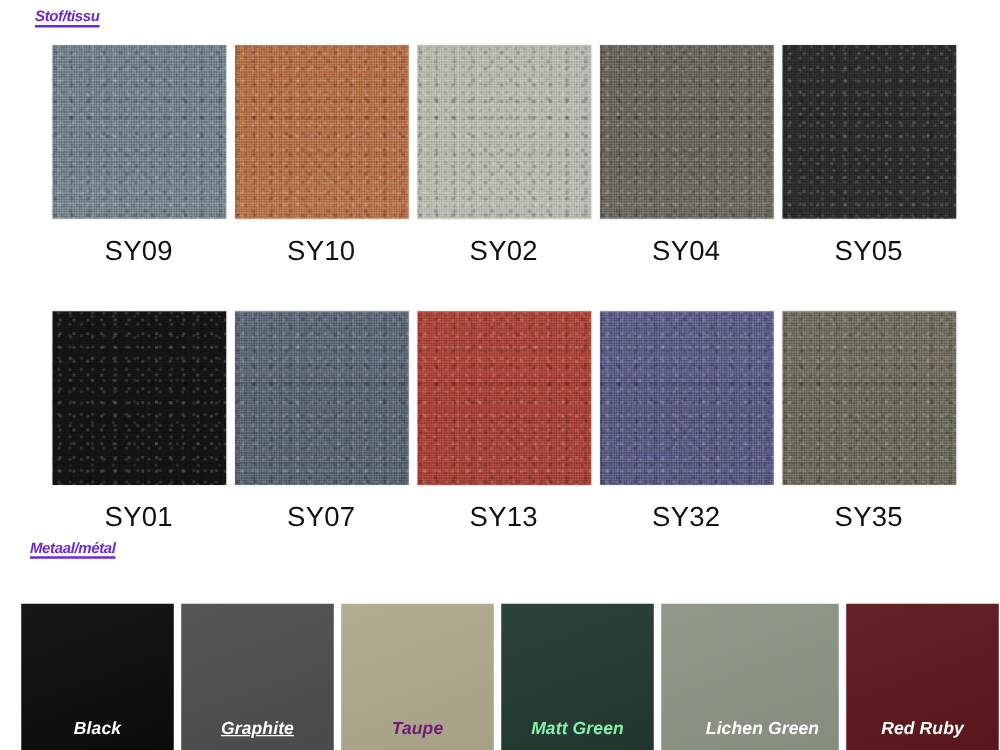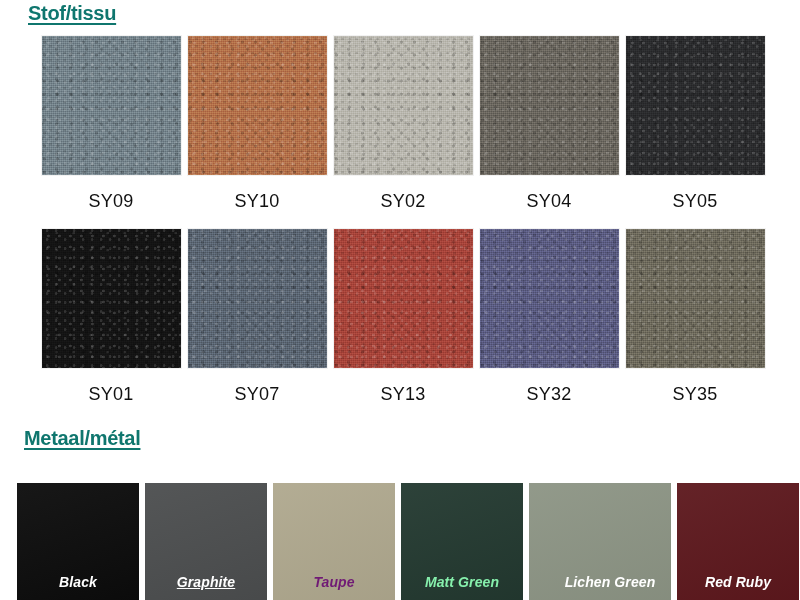--- a/index.html
+++ b/index.html
@@ -21,46 +21,47 @@
     position: relative;
     width: 800px;
     height: 600px;
     background: #ffffff;
   }
 
   
   .section-heading {
     position: absolute;
     font-family: "Liberation Sans", sans-serif;
+    font-style: italic;
     font-weight: bold;
-    font-size: 20px;
+    font-size: 12px;
     line-height: 22px;
     letter-spacing: -0.3px;
-    color: #0f766e;
+    color: #6d28d9;
     text-decoration: underline;
     text-underline-offset: 3px;
     text-decoration-thickness: 2px;
     white-space: nowrap;
   }
   #heading-fabric { left: 28px; top: 2px; }
   #heading-metal  { left: 24px; top: 427px; }
 
   
   .fabric-grid {
     position: absolute;
     left: 38px;
     top: 36px;
     width: 730px;
   }
   .fabric-row {
     display: flex;
     justify-content: flex-start;
     gap: 0px;
   }
-  .fabric-row + .fabric-row { margin-top: 16px; }
+  .fabric-row + .fabric-row { margin-top: 36px; }
 
   .fabric-cell {
     width: 146px;
     display: flex;
     flex-direction: column;
     align-items: center;
   }
 
   .fabric-swatch {
     width: 139px;
@@ -93,21 +94,21 @@
       radial-gradient(circle at 51% 89%, rgba(255,255,255,0.12) 0 1.0px, transparent 1.5px),
       radial-gradient(circle at 22% 44%, rgba(0,0,0,0.14) 0 1.0px, transparent 1.5px);
     background-size: 11px 11px, 13px 13px, 9px 9px, 15px 15px, 17px 17px, 7px 7px;
     opacity: 0.9;
     pointer-events: none;
   }
 
   .fabric-label {
     margin-top: 14px;
     font-family: "Liberation Sans", sans-serif;
-    font-size: 18px;
+    font-size: 22px;
     font-weight: 400;
     color: #111111;
     letter-spacing: 0.2px;
     line-height: 24px;
   }
 
   
   .metal-row {
     position: absolute;
     left: 17px;

